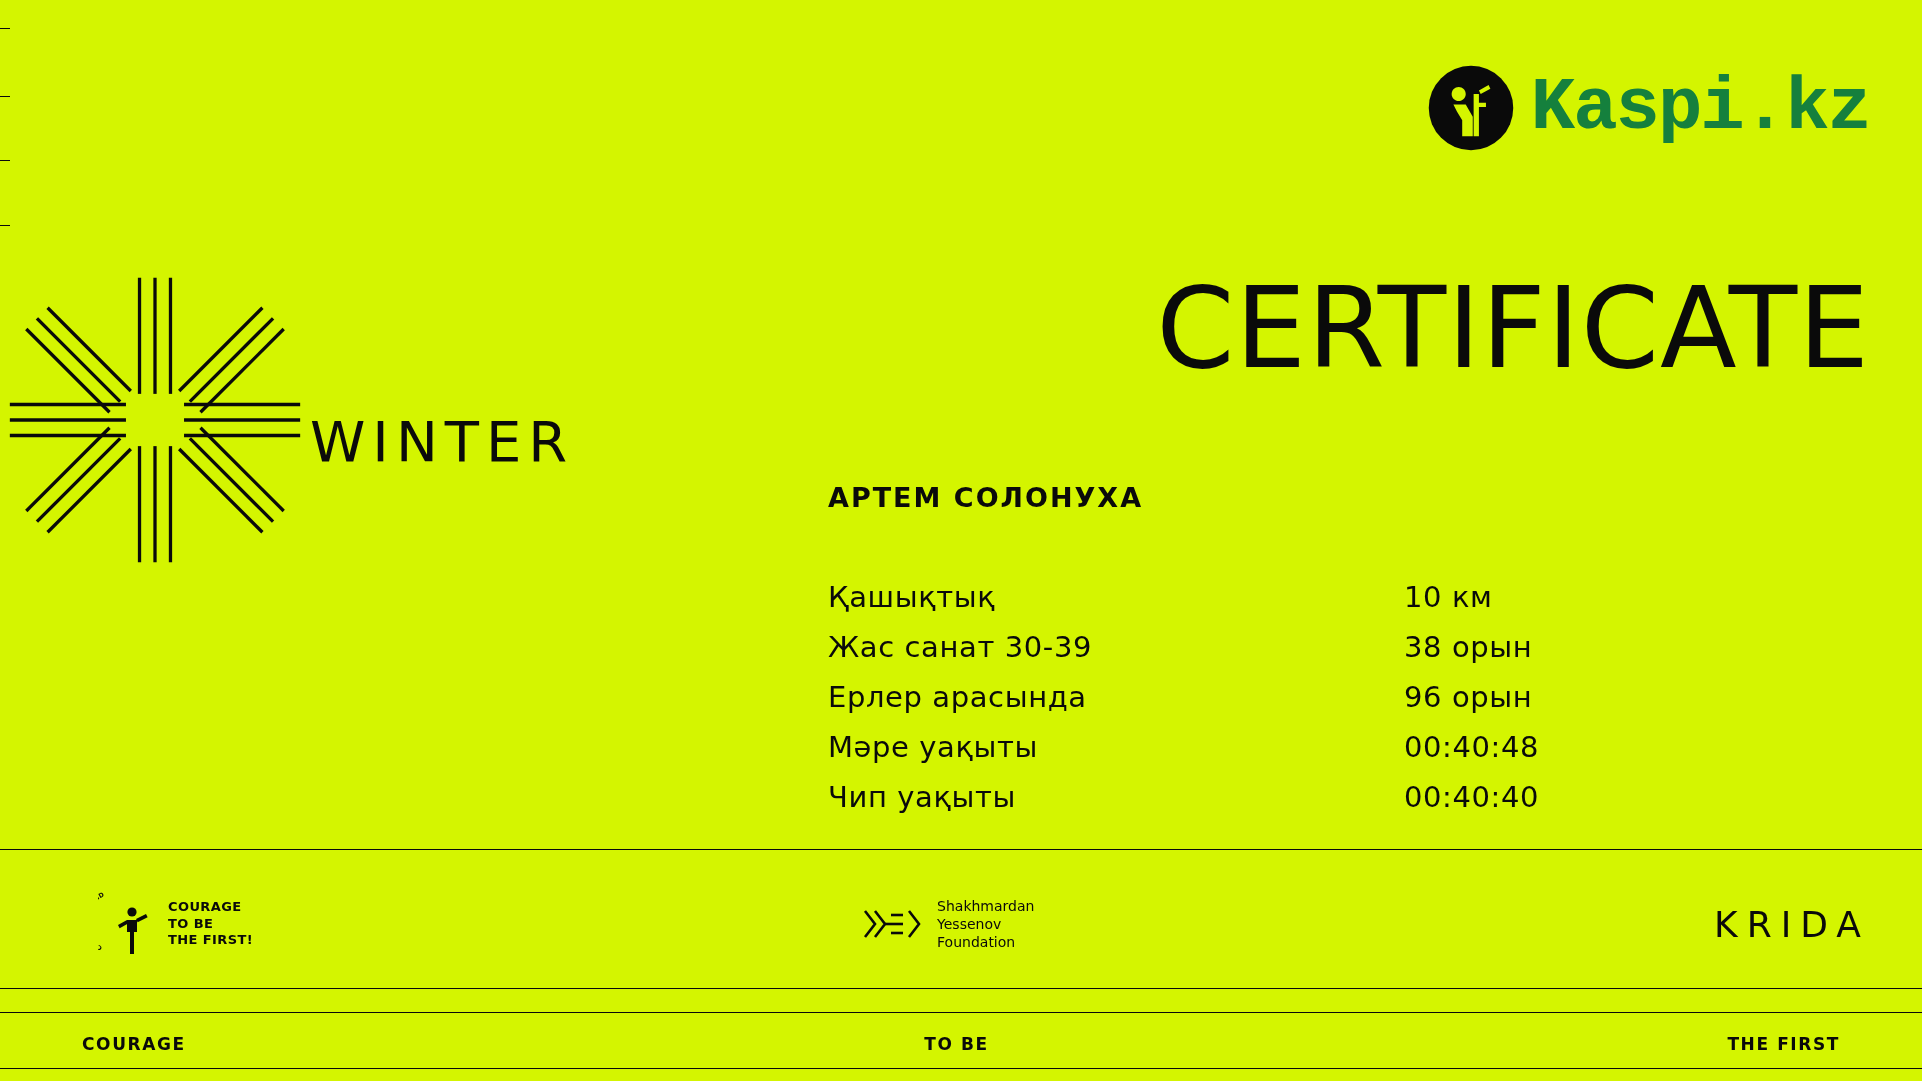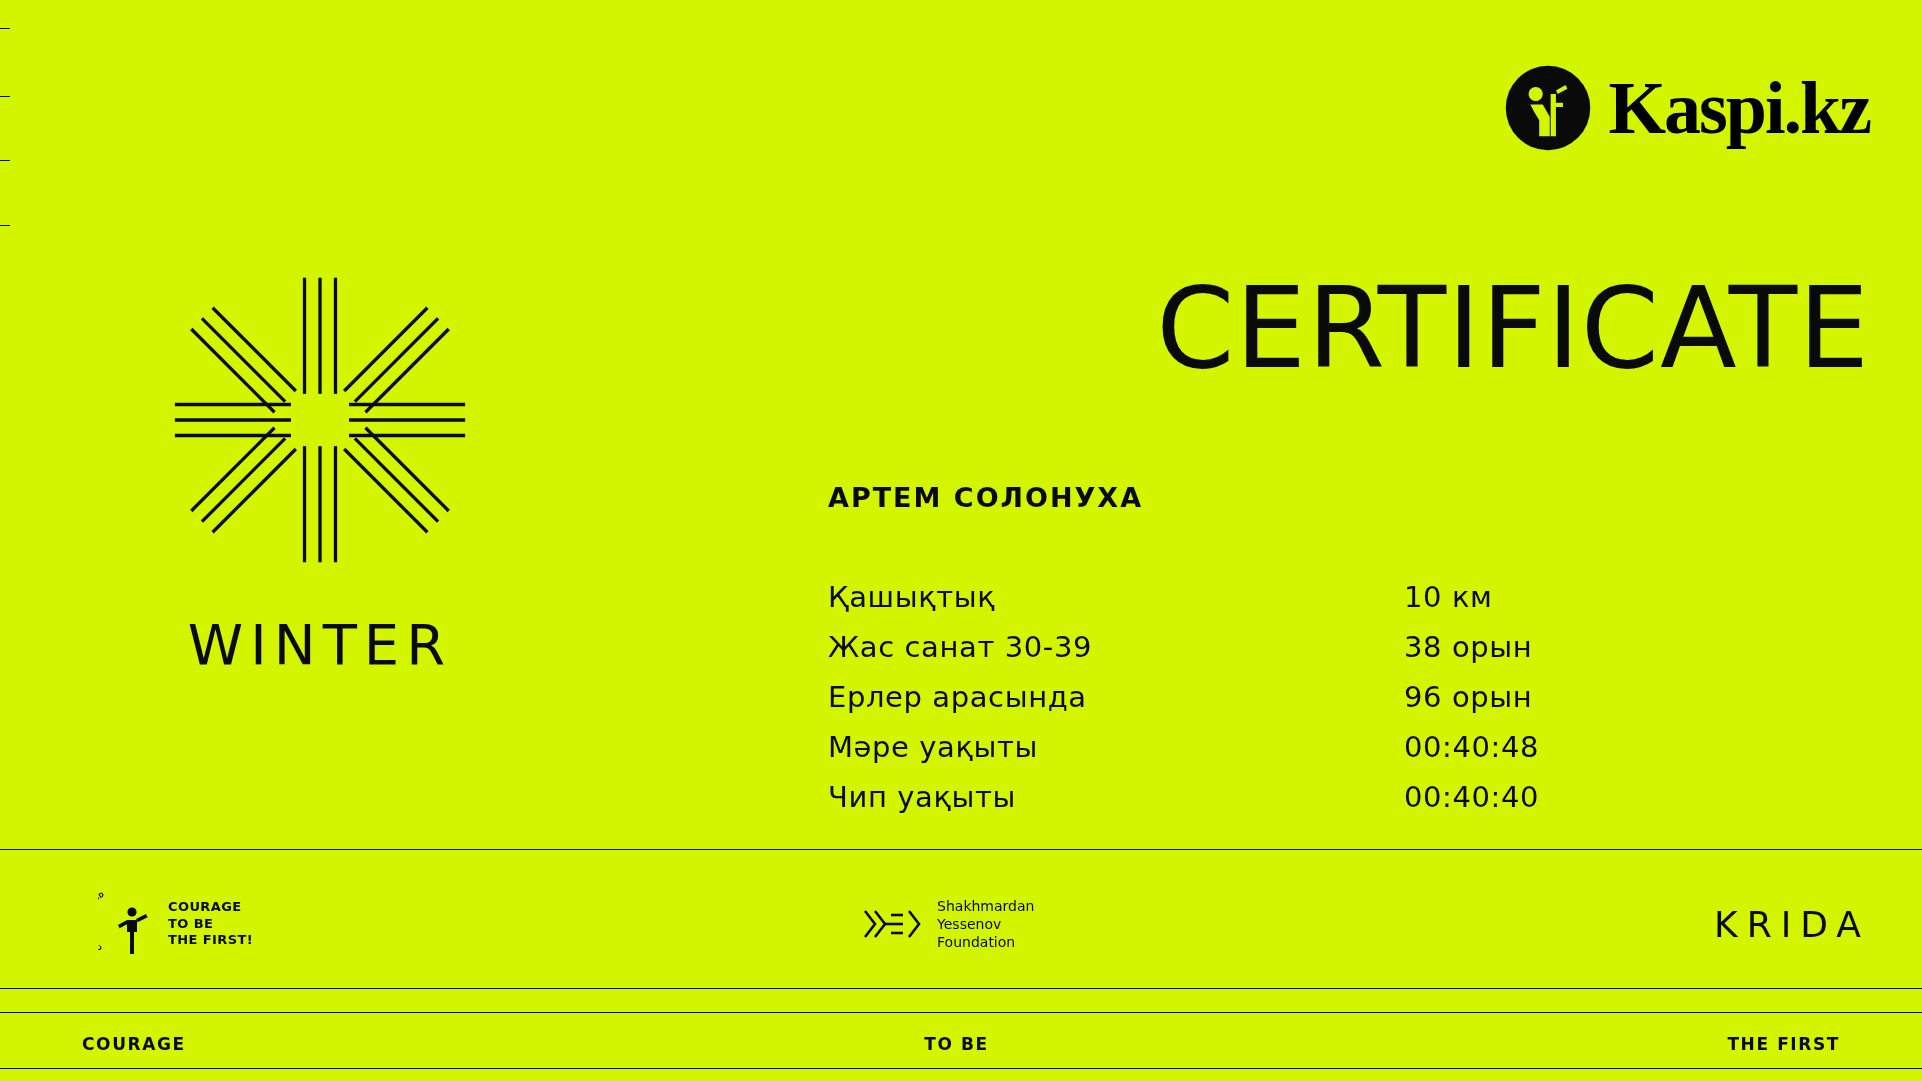--- a/index.html
+++ b/index.html
@@ -32,36 +32,36 @@
     display: flex;
     align-items: center;
     gap: 16px;
   }
   .kaspi-mark {
     width: 88px;
     height: 88px;
     flex: 0 0 auto;
   }
   .kaspi-word {
-    font-family: Liberation Serif, serif;
+    font-family: Liberation Mono, monospace;
     font-weight: 700;
     font-size: 74px;
     letter-spacing: -2px;
     line-height: 1;
-    color: #000000;
+    color: #15803d;
   }
 
   
   .left-block {
     position: absolute;
     left: 0;
     top: 270px;
     width: 640px;
     display: flex;
-    flex-direction: column;
+    flex-direction: row;
     align-items: center;
   }
   .starburst {
     width: 310px;
     height: 300px;
   }
   .event-title {
     margin-top: 44px;
     text-align: center;
     font-family: "DejaVu Sans", sans-serif;

